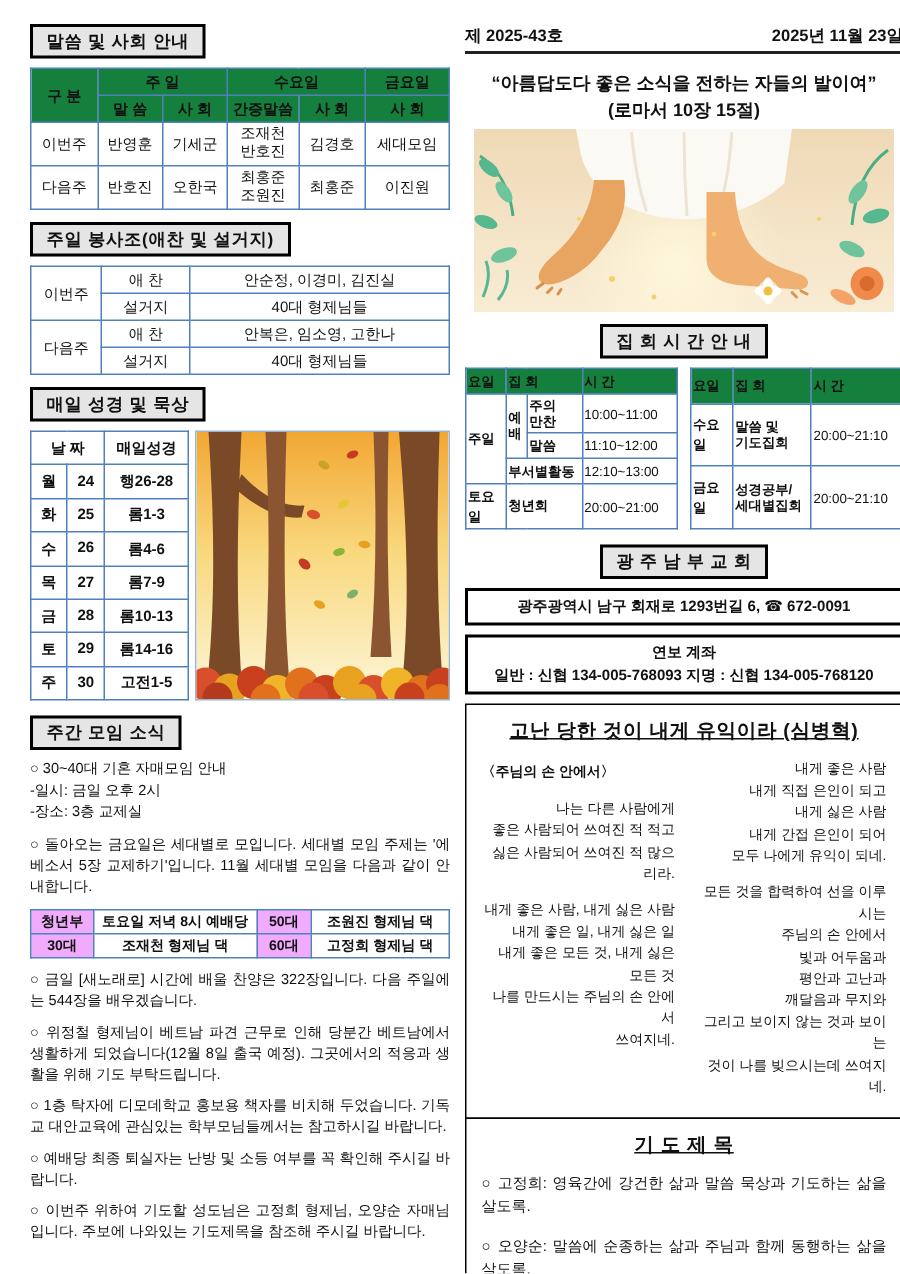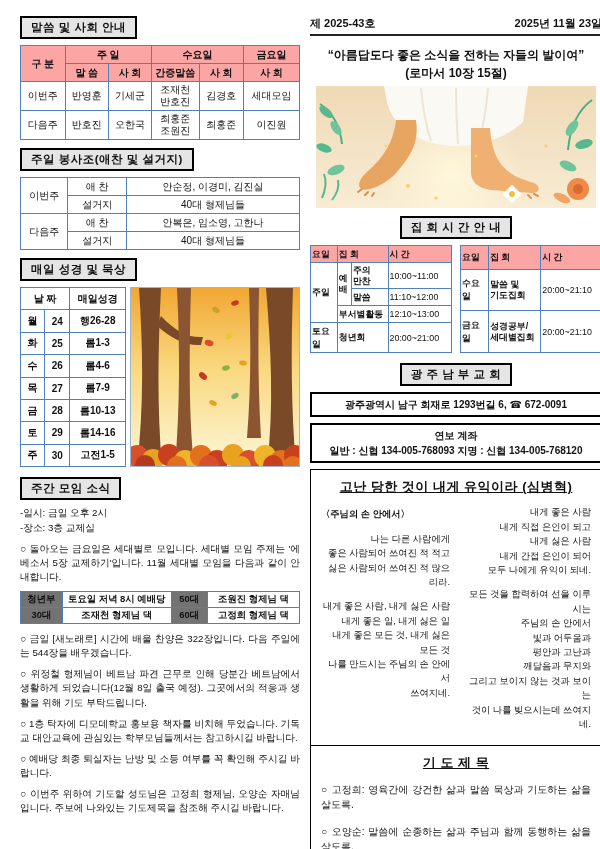--- a/index.html
+++ b/index.html
@@ -10,22 +10,22 @@
   .col-l{flex:0 0 280px;width:280px;}
   .col-r{flex:0 0 292px;width:292px;}
 
   .sec-title{display:inline-block;border:2px solid #000;font-weight:bold;font-size:11.5px;
              padding:2px 9px;margin:0 0 6px 0;letter-spacing:.5px;background:#e5e5e5;}
   .titlewrap{text-align:center;margin-top:2px;}
 
   table{border-collapse:collapse;width:100%;table-layout:fixed;}
   .tbl{font-size:10px;text-align:center;}
   .tbl td{border:1px solid #4f81bd;padding:1.5px 2px;vertical-align:middle;word-break:keep-all;}
-  .hdr{background:#fca5a5;font-weight:bold;font-family:Liberation Serif, serif;}
-  .gray{background:#737373;font-weight:bold;}
+  .hdr{background:#15803d;font-weight:bold;}
+  .gray{background:#f0abfc;font-weight:bold;}
   .pre{white-space:pre-line;line-height:1.25;}
   .bold{font-weight:bold;}
   .mb8{margin-bottom:8px;}
 
   .bible-wrap{display:flex;gap:4px;margin-bottom:10px;}
   .bible-tbl{flex:0 0 106px;font-size:10px;}
   .bible-tbl td{height:18px;}
   .autumn{flex:1;border:1px solid #9ab6d6;}
 
   .news{font-size:9.7px;line-height:1.45;text-align:justify;margin:0 0 7px 0;}
@@ -229,20 +229,21 @@
           <circle cx="78" cy="177" r="10" fill="#D94F2B"></circle>
             <circle cx="110" cy="178" r="10" fill="#E8A21F"></circle>
           <circle cx="142" cy="177" r="10" fill="#C9401F"></circle>
             <circle cx="162" cy="178" r="10" fill="#E2711D"></circle>
         </g>
       </svg>
     </div>
 
     <div class="sec-title">주간 모임 소식</div>
     <div class="news-lines">
+      <div>○ 30~40대 기혼 자매모임 안내</div>
       <div>-일시: 금일 오후 2시</div>
       <div>-장소: 3층 교제실</div>
     </div>
     <p class="news">○ 돌아오는 금요일은 세대별로 모입니다. 세대별 모임 주제는 '에베소서 5장 교제하기'입니다. 11월 세대별 모임을 다음과 같이 안내합니다.</p>
     <table class="tbl groups">
       <colgroup>
           <col style="width:15%">
           <col style="width:39%">
           <col style="width:13%">
           <col style="width:33%">

